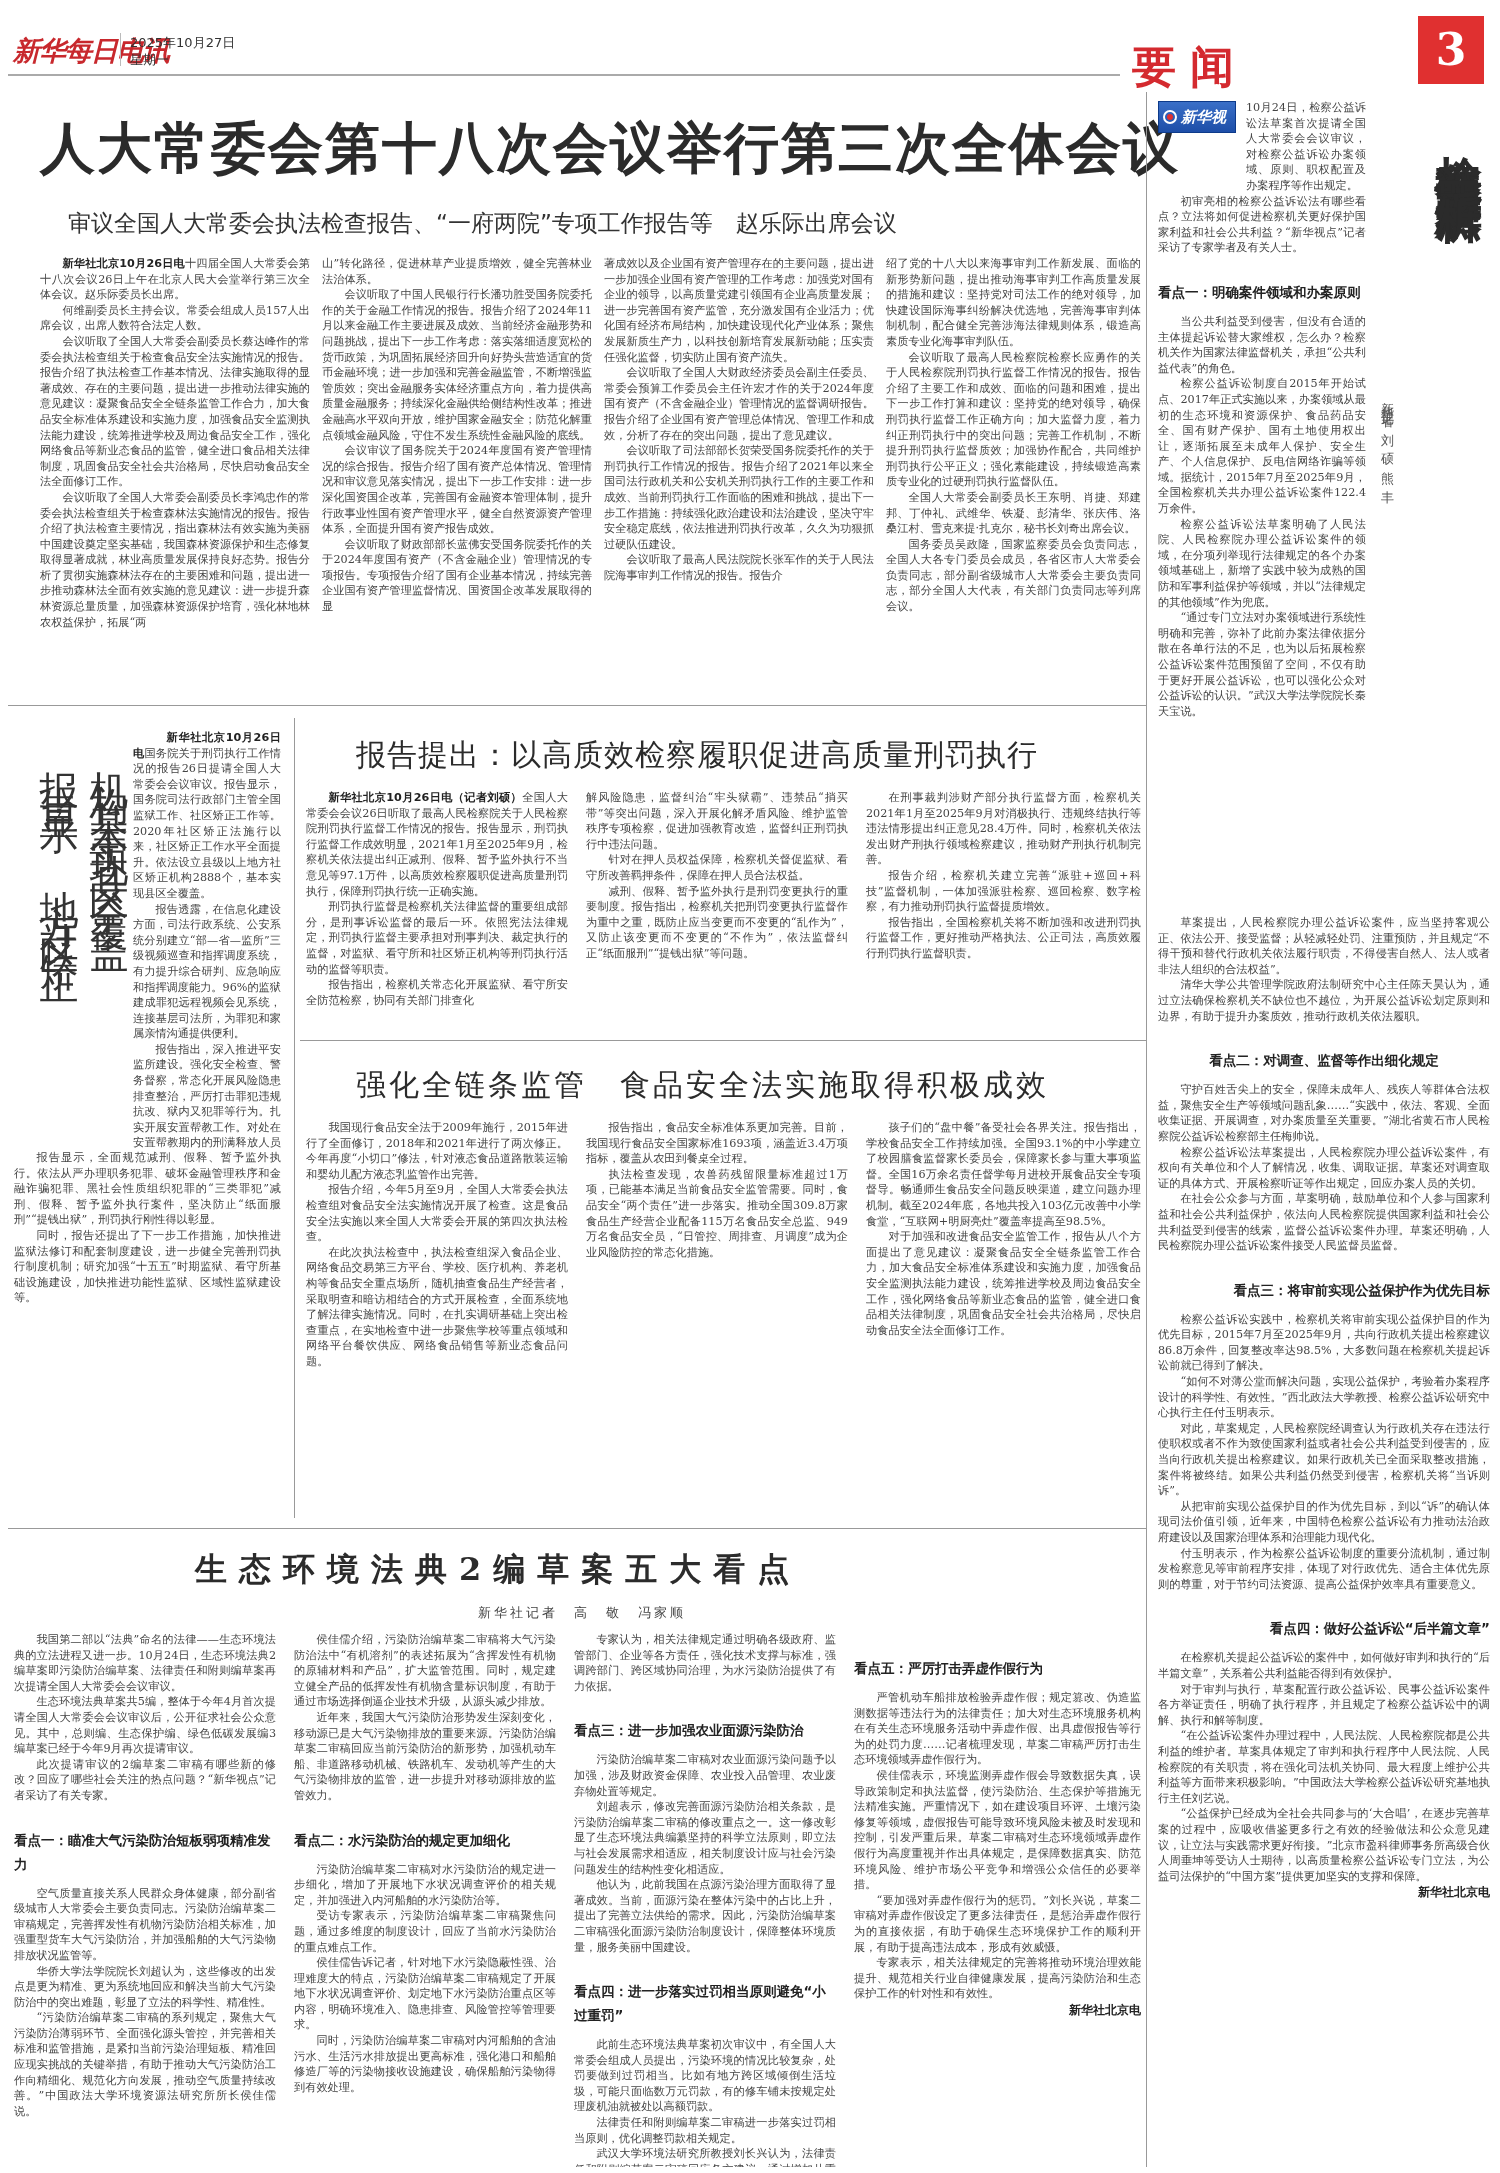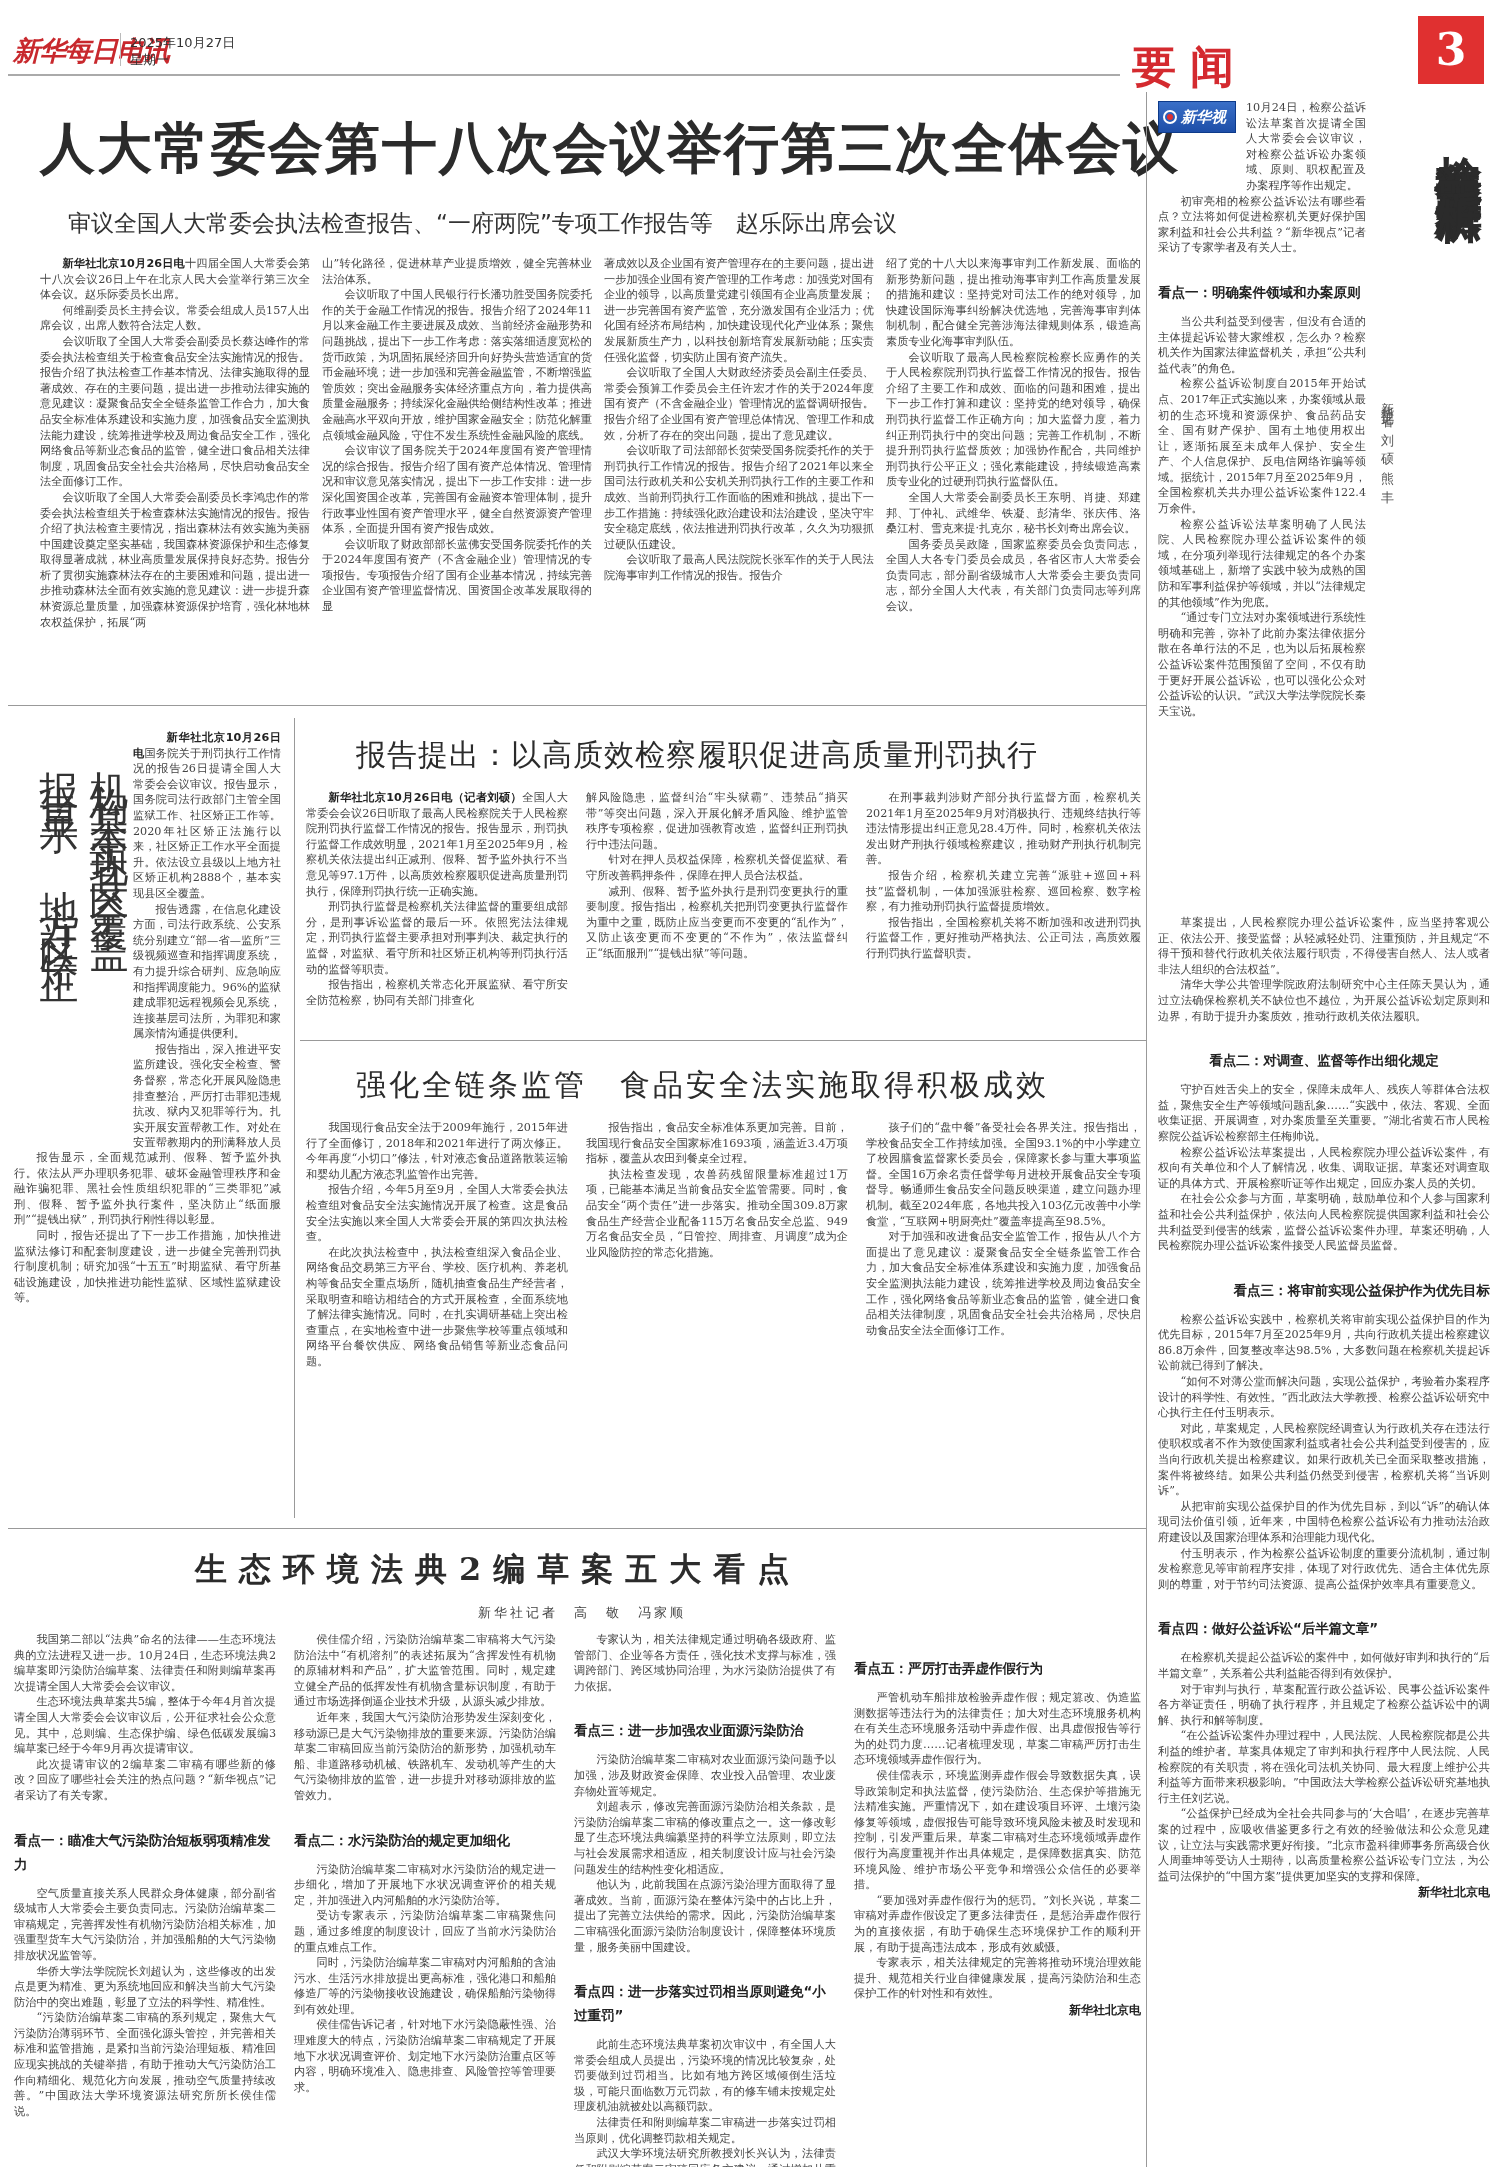--- a/index.html
+++ b/index.html
@@ -133,22 +133,22 @@
   <p class="p">空气质量直接关系人民群众身体健康，部分副省级城市人大常委会主要负责同志。污染防治编草案二审稿规定，完善挥发性有机物污染防治相关标准，加强重型货车大气污染防治，并加强船舶的大气污染物排放状况监管等。</p>
   <p class="p">华侨大学法学院院长刘超认为，这些修改的出发点是更为精准、更为系统地回应和解决当前大气污染防治中的突出难题，彰显了立法的科学性、精准性。</p>
   <p class="p">“污染防治编草案二审稿的系列规定，聚焦大气污染防治薄弱环节、全面强化源头管控，并完善相关标准和监管措施，是紧扣当前污染治理短板、精准回应现实挑战的关键举措，有助于推动大气污染防治工作向精细化、规范化方向发展，推动空气质量持续改善。”中国政法大学环境资源法研究所所长侯佳儒说。</p>
 </div>
 <div class="col" style="left:294px;top:1632px;width:262px;height:535px">
   <p class="p">侯佳儒介绍，污染防治编草案二审稿将大气污染防治法中“有机溶剂”的表述拓展为“含挥发性有机物的原辅材料和产品”，扩大监管范围。同时，规定建立健全产品的低挥发性有机物含量标识制度，有助于通过市场选择倒逼企业技术升级，从源头减少排放。</p>
   <p class="p">近年来，我国大气污染防治形势发生深刻变化，移动源已是大气污染物排放的重要来源。污染防治编草案二审稿回应当前污染防治的新形势，加强机动车船、非道路移动机械、铁路机车、发动机等产生的大气污染物排放的监管，进一步提升对移动源排放的监管效力。</p>
   <div class="sub">看点二：水污染防治的规定更加细化</div>
   <p class="p">污染防治编草案二审稿对水污染防治的规定进一步细化，增加了开展地下水状况调查评价的相关规定，并加强进入内河船舶的水污染防治等。</p>
   <p class="p">受访专家表示，污染防治编草案二审稿聚焦问题，通过多维度的制度设计，回应了当前水污染防治的重点难点工作。</p>
+  <p class="p">侯佳儒告诉记者，针对地下水污染隐蔽性强、治理难度大的特点，污染防治编草案二审稿规定了开展地下水状况调查评价、划定地下水污染防治重点区等内容，明确环境准入、隐患排查、风险管控等管理要求。</p>
   <p class="p">同时，污染防治编草案二审稿对内河船舶的含油污水、生活污水排放提出更高标准，强化港口和船舶修造厂等的污染物接收设施建设，确保船舶污染物得到有效处理。</p>
-  <p class="p">侯佳儒告诉记者，针对地下水污染隐蔽性强、治理难度大的特点，污染防治编草案二审稿规定了开展地下水状况调查评价、划定地下水污染防治重点区等内容，明确环境准入、隐患排查、风险管控等管理要求。</p>
 </div>
 <div class="col" style="left:574px;top:1632px;width:262px;height:535px">
   <p class="p">专家认为，相关法律规定通过明确各级政府、监管部门、企业等各方责任，强化技术支撑与标准，强调跨部门、跨区域协同治理，为水污染防治提供了有力依据。</p>
   <div class="sub">看点三：进一步加强农业面源污染防治</div>
   <p class="p">污染防治编草案二审稿对农业面源污染问题予以加强，涉及财政资金保障、农业投入品管理、农业废弃物处置等规定。</p>
   <p class="p">刘超表示，修改完善面源污染防治相关条款，是污染防治编草案二审稿的修改重点之一。这一修改彰显了生态环境法典编纂坚持的科学立法原则，即立法与社会发展需求相适应，相关制度设计应与社会污染问题发生的结构性变化相适应。</p>
   <p class="p">他认为，此前我国在点源污染治理方面取得了显著成效。当前，面源污染在整体污染中的占比上升，提出了完善立法供给的需求。因此，污染防治编草案二审稿强化面源污染防治制度设计，保障整体环境质量，服务美丽中国建设。</p>
   <div class="sub">看点四：进一步落实过罚相当原则避免“小过重罚”</div>
   <p class="p">此前生态环境法典草案初次审议中，有全国人大常委会组成人员提出，污染环境的情况比较复杂，处罚要做到过罚相当。比如有地方跨区域倾倒生活垃圾，可能只面临数万元罚款，有的修车铺未按规定处理废机油就被处以高额罚款。</p>
   <p class="p">法律责任和附则编草案二审稿进一步落实过罚相当原则，优化调整罚款相关规定。</p>
@@ -183,19 +183,19 @@
   <div class="sub" style="text-align:center">看点二：对调查、监督等作出细化规定</div>
   <p class="p">守护百姓舌尖上的安全，保障未成年人、残疾人等群体合法权益，聚焦安全生产等领域问题乱象……“实践中，依法、客观、全面收集证据、开展调查，对办案质量至关重要。”湖北省黄石市人民检察院公益诉讼检察部主任梅帅说。</p>
   <p class="p">检察公益诉讼法草案提出，人民检察院办理公益诉讼案件，有权向有关单位和个人了解情况，收集、调取证据。草案还对调查取证的具体方式、开展检察听证等作出规定，回应办案人员的关切。</p>
   <p class="p">在社会公众参与方面，草案明确，鼓励单位和个人参与国家利益和社会公共利益保护，依法向人民检察院提供国家利益和社会公共利益受到侵害的线索，监督公益诉讼案件办理。草案还明确，人民检察院办理公益诉讼案件接受人民监督员监督。</p>
   <div class="sub" style="text-align:right">看点三：将审前实现公益保护作为优先目标</div>
   <p class="p">检察公益诉讼实践中，检察机关将审前实现公益保护目的作为优先目标，2015年7月至2025年9月，共向行政机关提出检察建议86.8万余件，回复整改率达98.5%，大多数问题在检察机关提起诉讼前就已得到了解决。</p>
   <p class="p">“如何不对薄公堂而解决问题，实现公益保护，考验着办案程序设计的科学性、有效性。”西北政法大学教授、检察公益诉讼研究中心执行主任付玉明表示。</p>
   <p class="p">对此，草案规定，人民检察院经调查认为行政机关存在违法行使职权或者不作为致使国家利益或者社会公共利益受到侵害的，应当向行政机关提出检察建议。如果行政机关已全面采取整改措施，案件将被终结。如果公共利益仍然受到侵害，检察机关将“当诉则诉”。</p>
   <p class="p">从把审前实现公益保护目的作为优先目标，到以“诉”的确认体现司法价值引领，近年来，中国特色检察公益诉讼有力推动法治政府建设以及国家治理体系和治理能力现代化。</p>
   <p class="p">付玉明表示，作为检察公益诉讼制度的重要分流机制，通过制发检察意见等审前程序安排，体现了对行政优先、适合主体优先原则的尊重，对于节约司法资源、提高公益保护效率具有重要意义。</p>
-  <div class="sub" style="text-align:left">看点四：做好公益诉讼“后半篇文章”</div>
+  <div class="sub" style="text-align:right">看点四：做好公益诉讼“后半篇文章”</div>
   <p class="p">在检察机关提起公益诉讼的案件中，如何做好审判和执行的“后半篇文章”，关系着公共利益能否得到有效保护。</p>
   <p class="p">对于审判与执行，草案配置行政公益诉讼、民事公益诉讼案件各方举证责任，明确了执行程序，并且规定了检察公益诉讼中的调解、执行和解等制度。</p>
   <p class="p">“在公益诉讼案件办理过程中，人民法院、人民检察院都是公共利益的维护者。草案具体规定了审判和执行程序中人民法院、人民检察院的有关职责，将在强化司法机关协同、最大程度上维护公共利益等方面带来积极影响。”中国政法大学检察公益诉讼研究基地执行主任刘艺说。</p>
   <p class="p">“公益保护已经成为全社会共同参与的‘大合唱’，在逐步完善草案的过程中，应吸收借鉴更多行之有效的经验做法和公众意见建议，让立法与实践需求更好衔接。”北京市盈科律师事务所高级合伙人周垂坤等受访人士期待，以高质量检察公益诉讼专门立法，为公益司法保护的“中国方案”提供更加坚实的支撑和保障。</p>
   <div class="hd" style="text-align:right;font-size:12px">新华社北京电</div>
 </div>
 
 </body></html>

